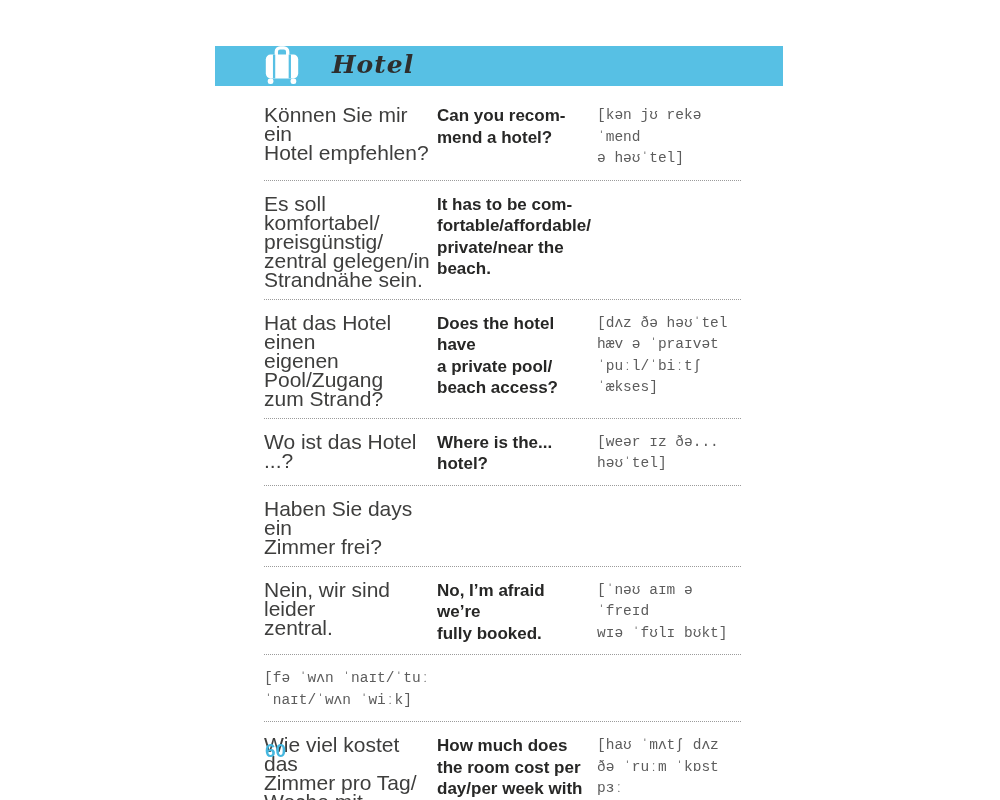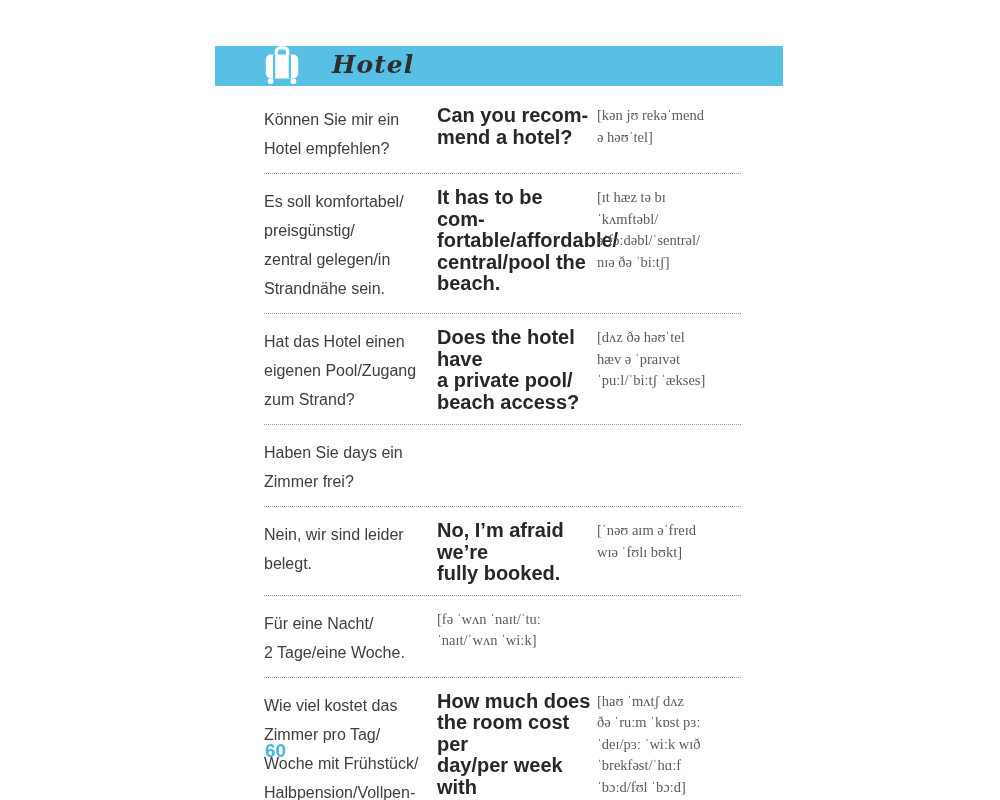--- a/index.html
+++ b/index.html
@@ -48,36 +48,36 @@
     top: 92px;
     width: 477px;
   }
   .row {
     display: grid;
     grid-template-columns: 173px 160px 144px;
     border-bottom: 1px dotted #9B9B9B;
     padding: 13px 0 10px 0;
   }
   .de {
-    font-size: 16px;
-    line-height: 29px;
+    font-size: 21px;
+    line-height: 19px;
     color: #3E3E3D;
     white-space: pre-line;
     padding-right: 6px;
   }
   .en {
-    font-size: 20px;
+    font-size: 17px;
     line-height: 21.5px;
     font-weight: bold;
     color: #272726;
     white-space: pre-line;
     padding-right: 6px;
   }
   .ipa {
-    font-family: Liberation Serif, serif;
+    font-family: Liberation Mono, monospace;
     font-size: 14.5px;
     line-height: 21.5px;
     color: #5C5C5C;
     white-space: pre-line;
   }
   .page-number {
     position: absolute;
     left: 265px;
     top: 740px;
     font-size: 19px;
@@ -113,58 +113,59 @@
 ə həʊˈtel]</div>
     </div>
 
     <div class="row">
       <div class="de">Es soll komfortabel/
 preisgünstig/
 zentral gelegen/in
 Strandnähe sein.</div>
       <div class="en">It has to be com-
 fortable/affordable/
-central/pool the
+private/near the
 beach.</div>
-      <div class="ipa">[ɪt hæz tə bɪ
-ˈkʌmftəbl/
-əˈfɔːdəbl/ˈsentrəl/
-nɪə ðə ˈbiːtʃ]</div>
     </div>
 
     <div class="row">
       <div class="de">Hat das Hotel einen
 eigenen Pool/Zugang
 zum Strand?</div>
       <div class="en">Does the hotel have
 a private pool/
 beach access?</div>
       <div class="ipa">[dʌz ðə həʊˈtel
 hæv ə ˈpraɪvət
 ˈpuːl/ˈbiːtʃ ˈækses]</div>
     </div>
 
+    <div class="row">
+      <div class="de">Wo ist das Hotel ...?</div>
+      <div class="en">Where is the...
+hotel?</div>
+      <div class="ipa">[weər ɪz ðə...
+həʊˈtel]</div>
+    </div>
 
     <div class="row">
       <div class="de">Haben Sie days ein
 Zimmer frei?</div>
     </div>
 
     <div class="row">
       <div class="de">Nein, wir sind leider
-belegt.</div>
+zentral.</div>
       <div class="en">No, I’m afraid we’re
 fully booked.</div>
       <div class="ipa">[ˈnəʊ aɪm əˈfreɪd
 wɪə ˈfʊlɪ bʊkt]</div>
     </div>
 
     <div class="row">
-      <div class="de">Für eine Nacht/
-2 Tage/eine Woche.</div>
       <div class="ipa">[fə ˈwʌn ˈnaɪt/ˈtuː
 ˈnaɪt/ˈwʌn ˈwiːk]</div>
     </div>
 
     <div class="row">
       <div class="de">Wie viel kostet das
 Zimmer pro Tag/
 Woche mit Frühstück/
 Halbpension/Vollpen-
 sion?</div>

